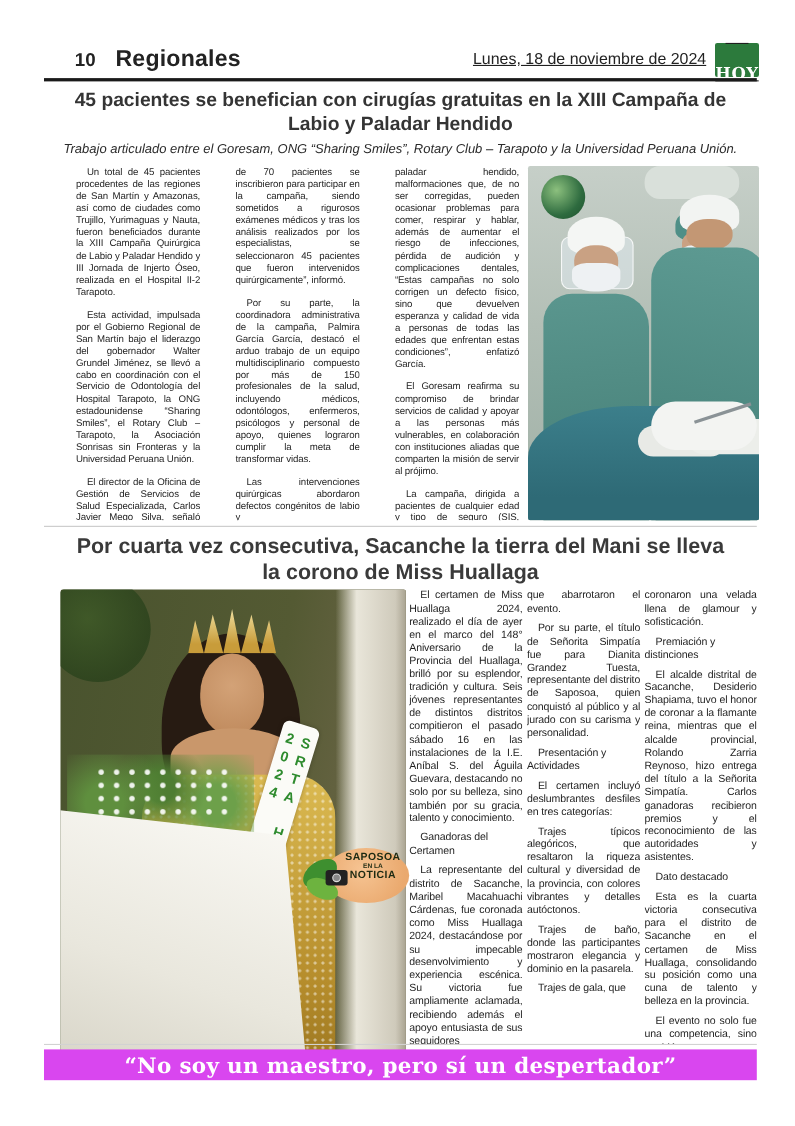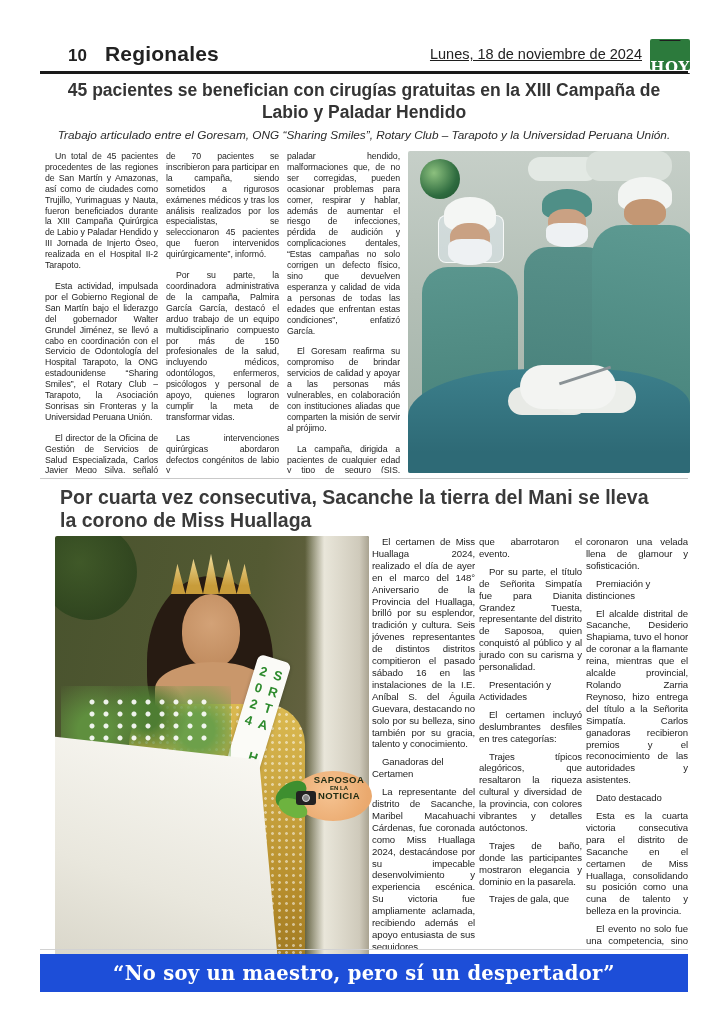--- a/index.html
+++ b/index.html
@@ -17,21 +17,21 @@
             flex-direction:column;align-items:center;justify-content:center;line-height:1;}
   .hoy-top{font-size:6px;color:#fff;font-weight:bold;font-family:"DejaVu Serif",serif;}
   .hoy-main{font-size:15px;color:#fff;font-weight:bold;font-family:"DejaVu Serif",serif;letter-spacing:.5px;margin-top:20px;}
   .top-rule{position:absolute;top:71px;left:40px;width:648px;height:3px;background:#1a1a1a;}
   
   .headline1{position:absolute;top:80px;left:55px;width:618px;text-align:center;
              font-size:17.5px;font-weight:bold;color:#343434;line-height:1.25;margin:0;}
   .subtitle1{position:absolute;top:128px;left:40px;width:648px;text-align:center;
              font-style:italic;font-size:11.8px;color:#2b2b2b;margin:0;}
   .a1-body{position:absolute;top:151px;left:45px;width:645px;height:322px;display:flex;gap:8px;}
-  .a1-col{width:113px;height:322px;overflow:hidden;}
+  .a1-col{width:113px;height:322px;overflow:hidden;margin-left:24px;}
   .a1-col p{font-size:8.8px;line-height:10.9px;text-align:justify;margin:0 0 10px;
             letter-spacing:-.1px;}
   .indent{text-indent:10px;}
   .noindent{text-indent:0;}
   .divider{position:absolute;left:40px;width:648px;height:1px;background:#c9c9c9;}
   
   .photo1{flex:1;position:relative;overflow:hidden;background:
           linear-gradient(180deg,#c6cfc8 0%,#b3bfb6 45%,#9fb0a6 100%);border-radius:2px;}
   .seal{position:absolute;left:12px;top:8px;width:40px;height:40px;border-radius:50%;
         background:radial-gradient(circle at 35% 35%,#8cc07e,#2e6b3f 62%,#1d4f2c);}
@@ -55,21 +55,21 @@
   .sgR .cap{position:absolute;left:26px;top:0;width:54px;height:34px;background:#f2f4f2;border-radius:50% 50% 30% 30%;}
   .sgR .face{position:absolute;left:32px;top:22px;width:42px;height:28px;background:#c39774;border-radius:45%;}
   .sgR .body{position:absolute;left:0;top:48px;width:104px;height:252px;background:
              linear-gradient(190deg,#5d9a92,#4a867e 70%);border-radius:30px 26px 0 0;}
   .drape{position:absolute;left:0;bottom:0;width:100%;height:104px;background:
          linear-gradient(180deg,#3c7f8b,#2e6a76 80%);border-radius:45% 35% 0 0;}
   .hands{position:absolute;left:112px;bottom:64px;width:96px;height:44px;background:#f3f4f2;
          border-radius:22px;box-shadow:26px 10px 0 -6px #eceeea, -20px 14px 0 -8px #e8eae6;}
   .instrument{position:absolute;left:150px;bottom:96px;width:54px;height:3px;background:#8a9296;transform:rotate(-18deg);}
   
-  .headline2{position:absolute;top:486px;left:60px;width:608px;
+  .headline2{position:absolute;top:486px;left:60px;width:608px;text-align:center;
              font-size:19.5px;font-weight:bold;color:#3a3a3a;line-height:1.2;margin:0;}
   .a2-col{position:absolute;top:536px;height:414px;width:103px;overflow:hidden;}
   .a2-col p{font-size:9.6px;line-height:11.9px;text-align:justify;margin:0 0 6px;letter-spacing:-.1px;}
   .a2-col .subhead{font-weight:normal;text-align:left;}
   .c1{left:372px;} .c2{left:479px;} .c3{left:586px;width:102px;}
   
   .photo2{position:absolute;left:55px;top:536px;width:314px;height:420px;overflow:hidden;border-radius:2px;
           background:linear-gradient(100deg,#49532e 0%,#545a33 55%,#62613f 72%,#6a684a 100%);}
   .curtain{position:absolute;right:0;top:0;width:64px;height:100%;
            background:linear-gradient(90deg,rgba(233,230,218,0),#e9e6da 30%,#cfcabb 85%,#a9a391);}
@@ -112,21 +112,21 @@
                border-radius:40% 60% 40% 60%;transform:rotate(14deg);}
   .badge-cam{position:absolute;left:22px;top:22px;width:20px;height:14px;background:#222;border-radius:3px;}
   .badge-cam::after{content:"";position:absolute;left:6px;top:3px;width:8px;height:8px;border-radius:50%;
                background:#888;border:1px solid #ddd;box-sizing:border-box;}
   .badge-text{position:absolute;left:34px;top:6px;width:62px;text-align:center;line-height:1.05;}
   .badge-l1{font-size:9.5px;font-weight:bold;color:#1d2a12;letter-spacing:.4px;}
   .badge-l2{font-size:6px;font-weight:bold;color:#1d2a12;}
   .badge-l3{font-size:9.5px;font-weight:bold;color:#1d2a12;letter-spacing:.4px;}
   
   .pre-banner-rule{position:absolute;top:949px;left:40px;width:648px;height:1px;background:#d2d2d2;}
-  .banner{position:absolute;top:954px;left:40px;width:648px;height:38px;background:#1d4ed8;
+  .banner{position:absolute;top:954px;left:40px;width:648px;height:28px;background:#d946ef;
           display:flex;align-items:center;justify-content:center;}
   .banner span{color:#ffffff;font-family:"DejaVu Serif",serif;font-weight:bold;font-size:19.5px;
                letter-spacing:.3px;}
 </style>
 </head>
 <body>
 
 <div class="page">
 
   <header class="masthead">

